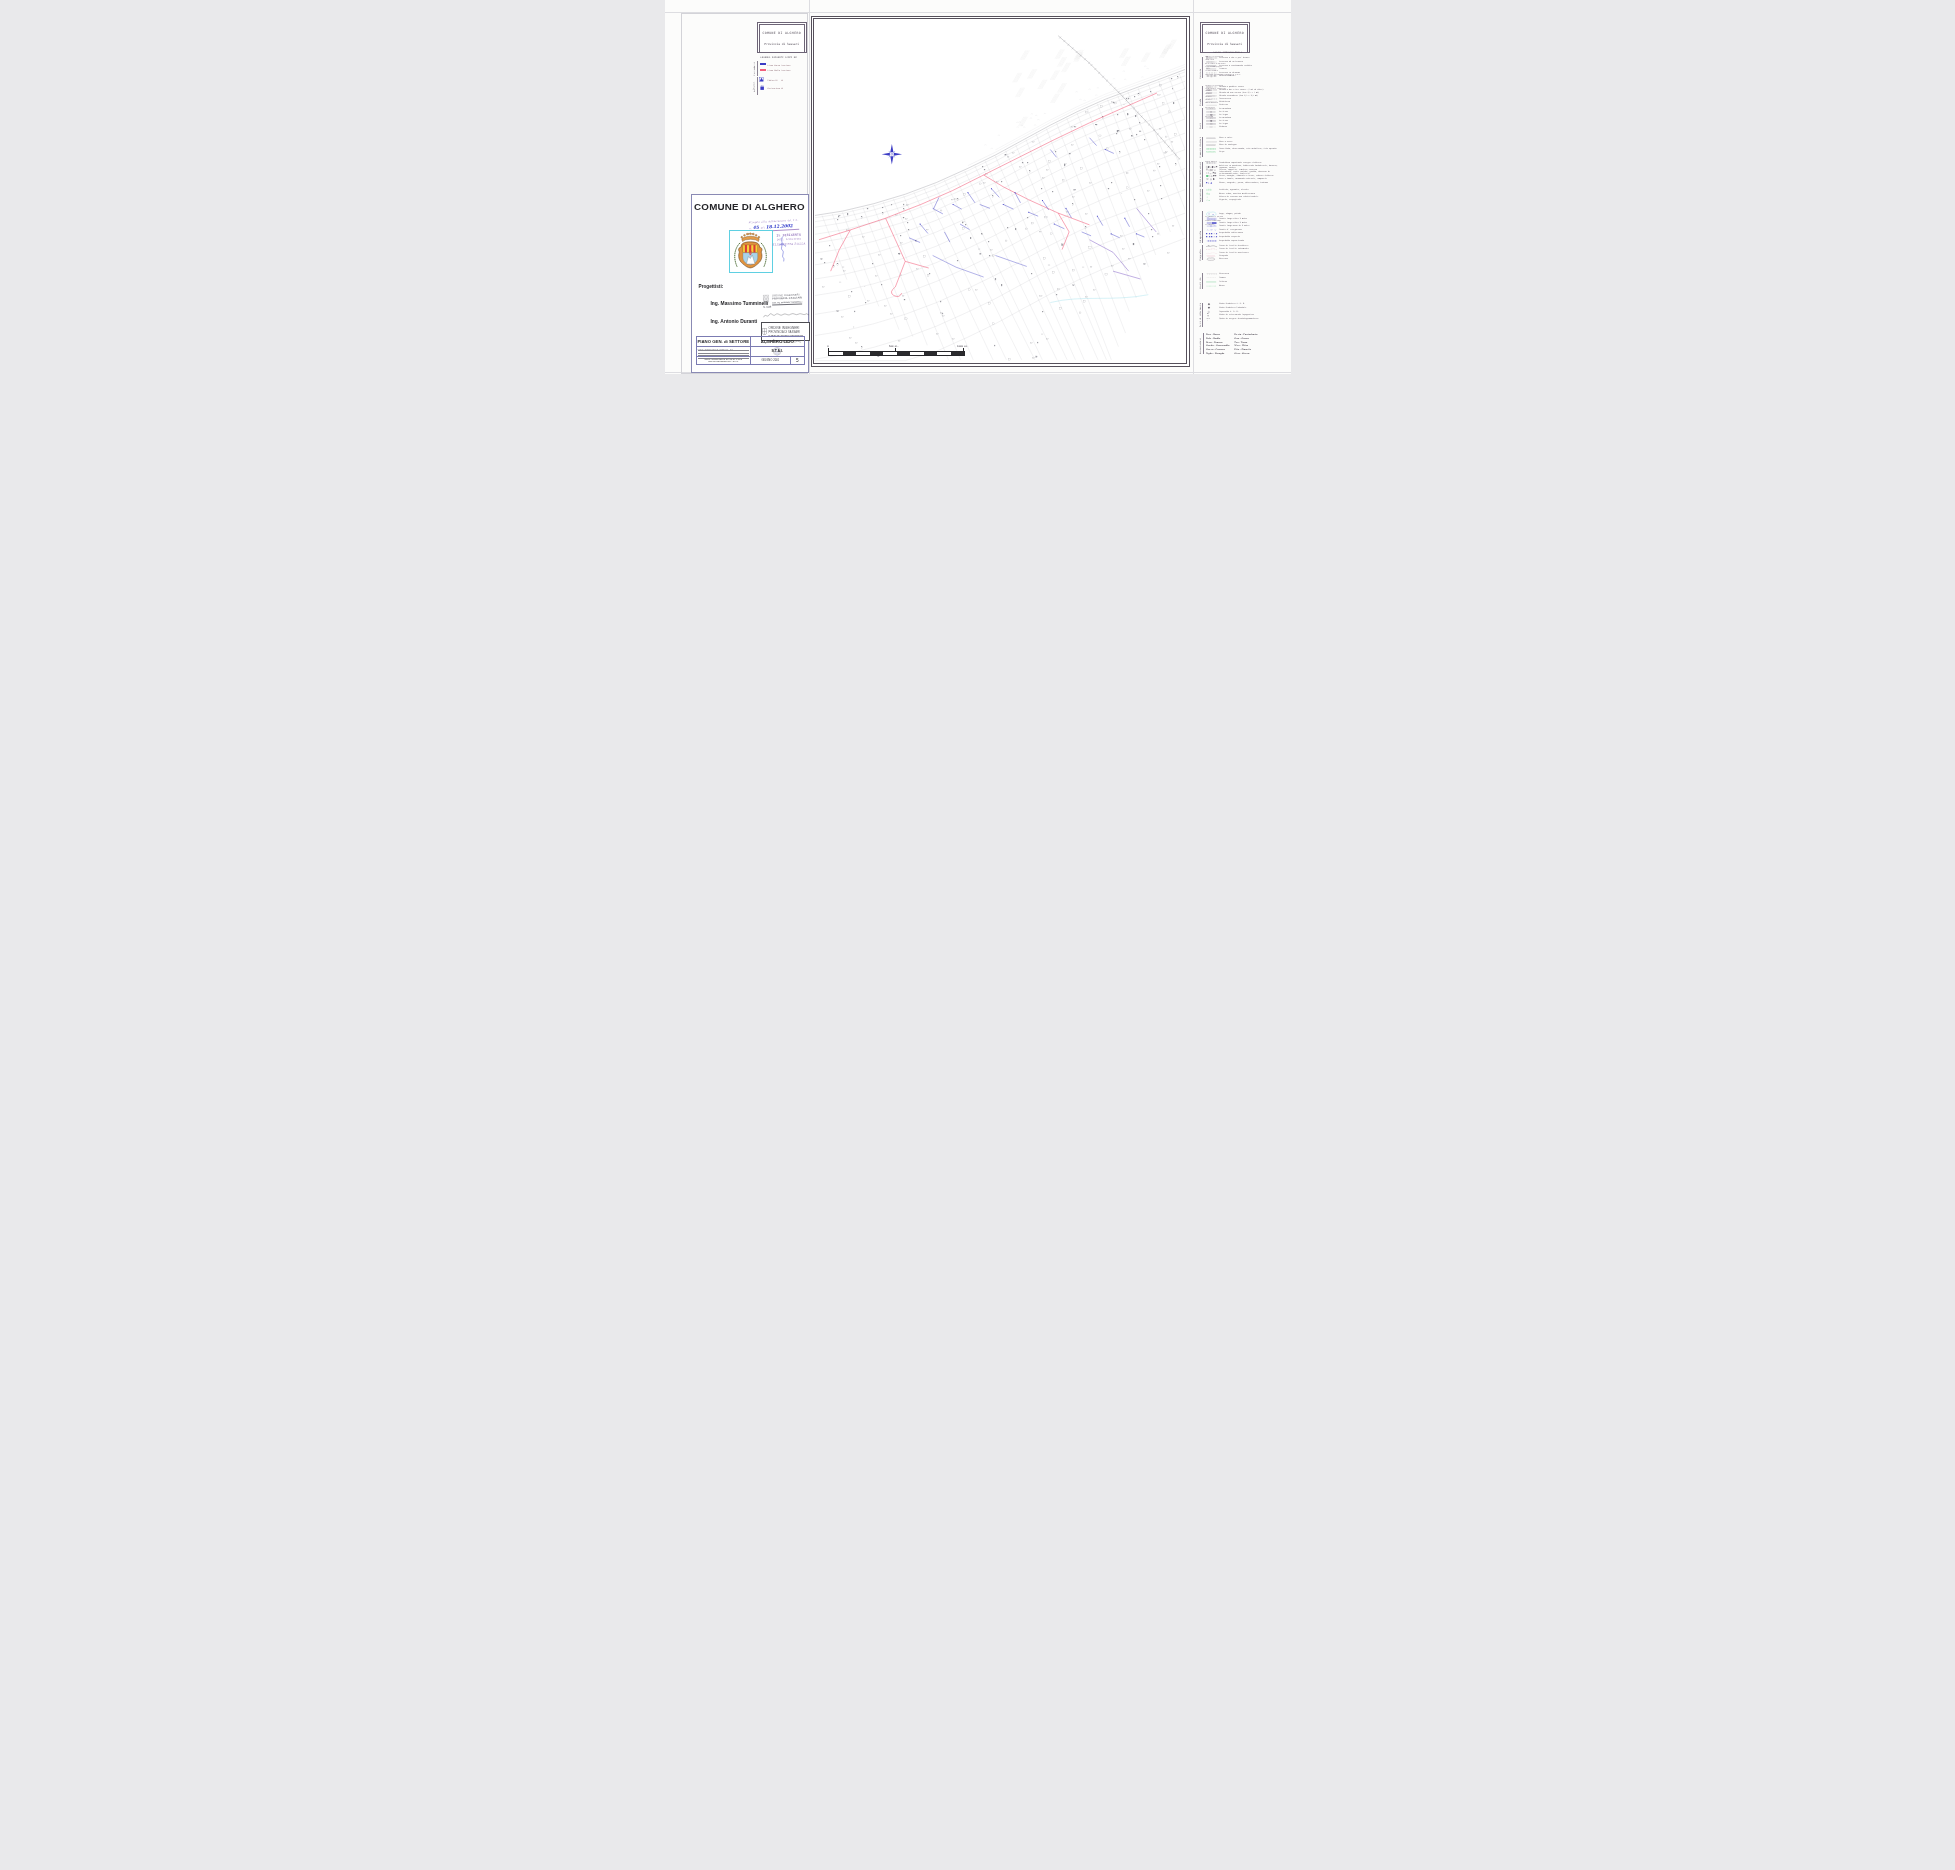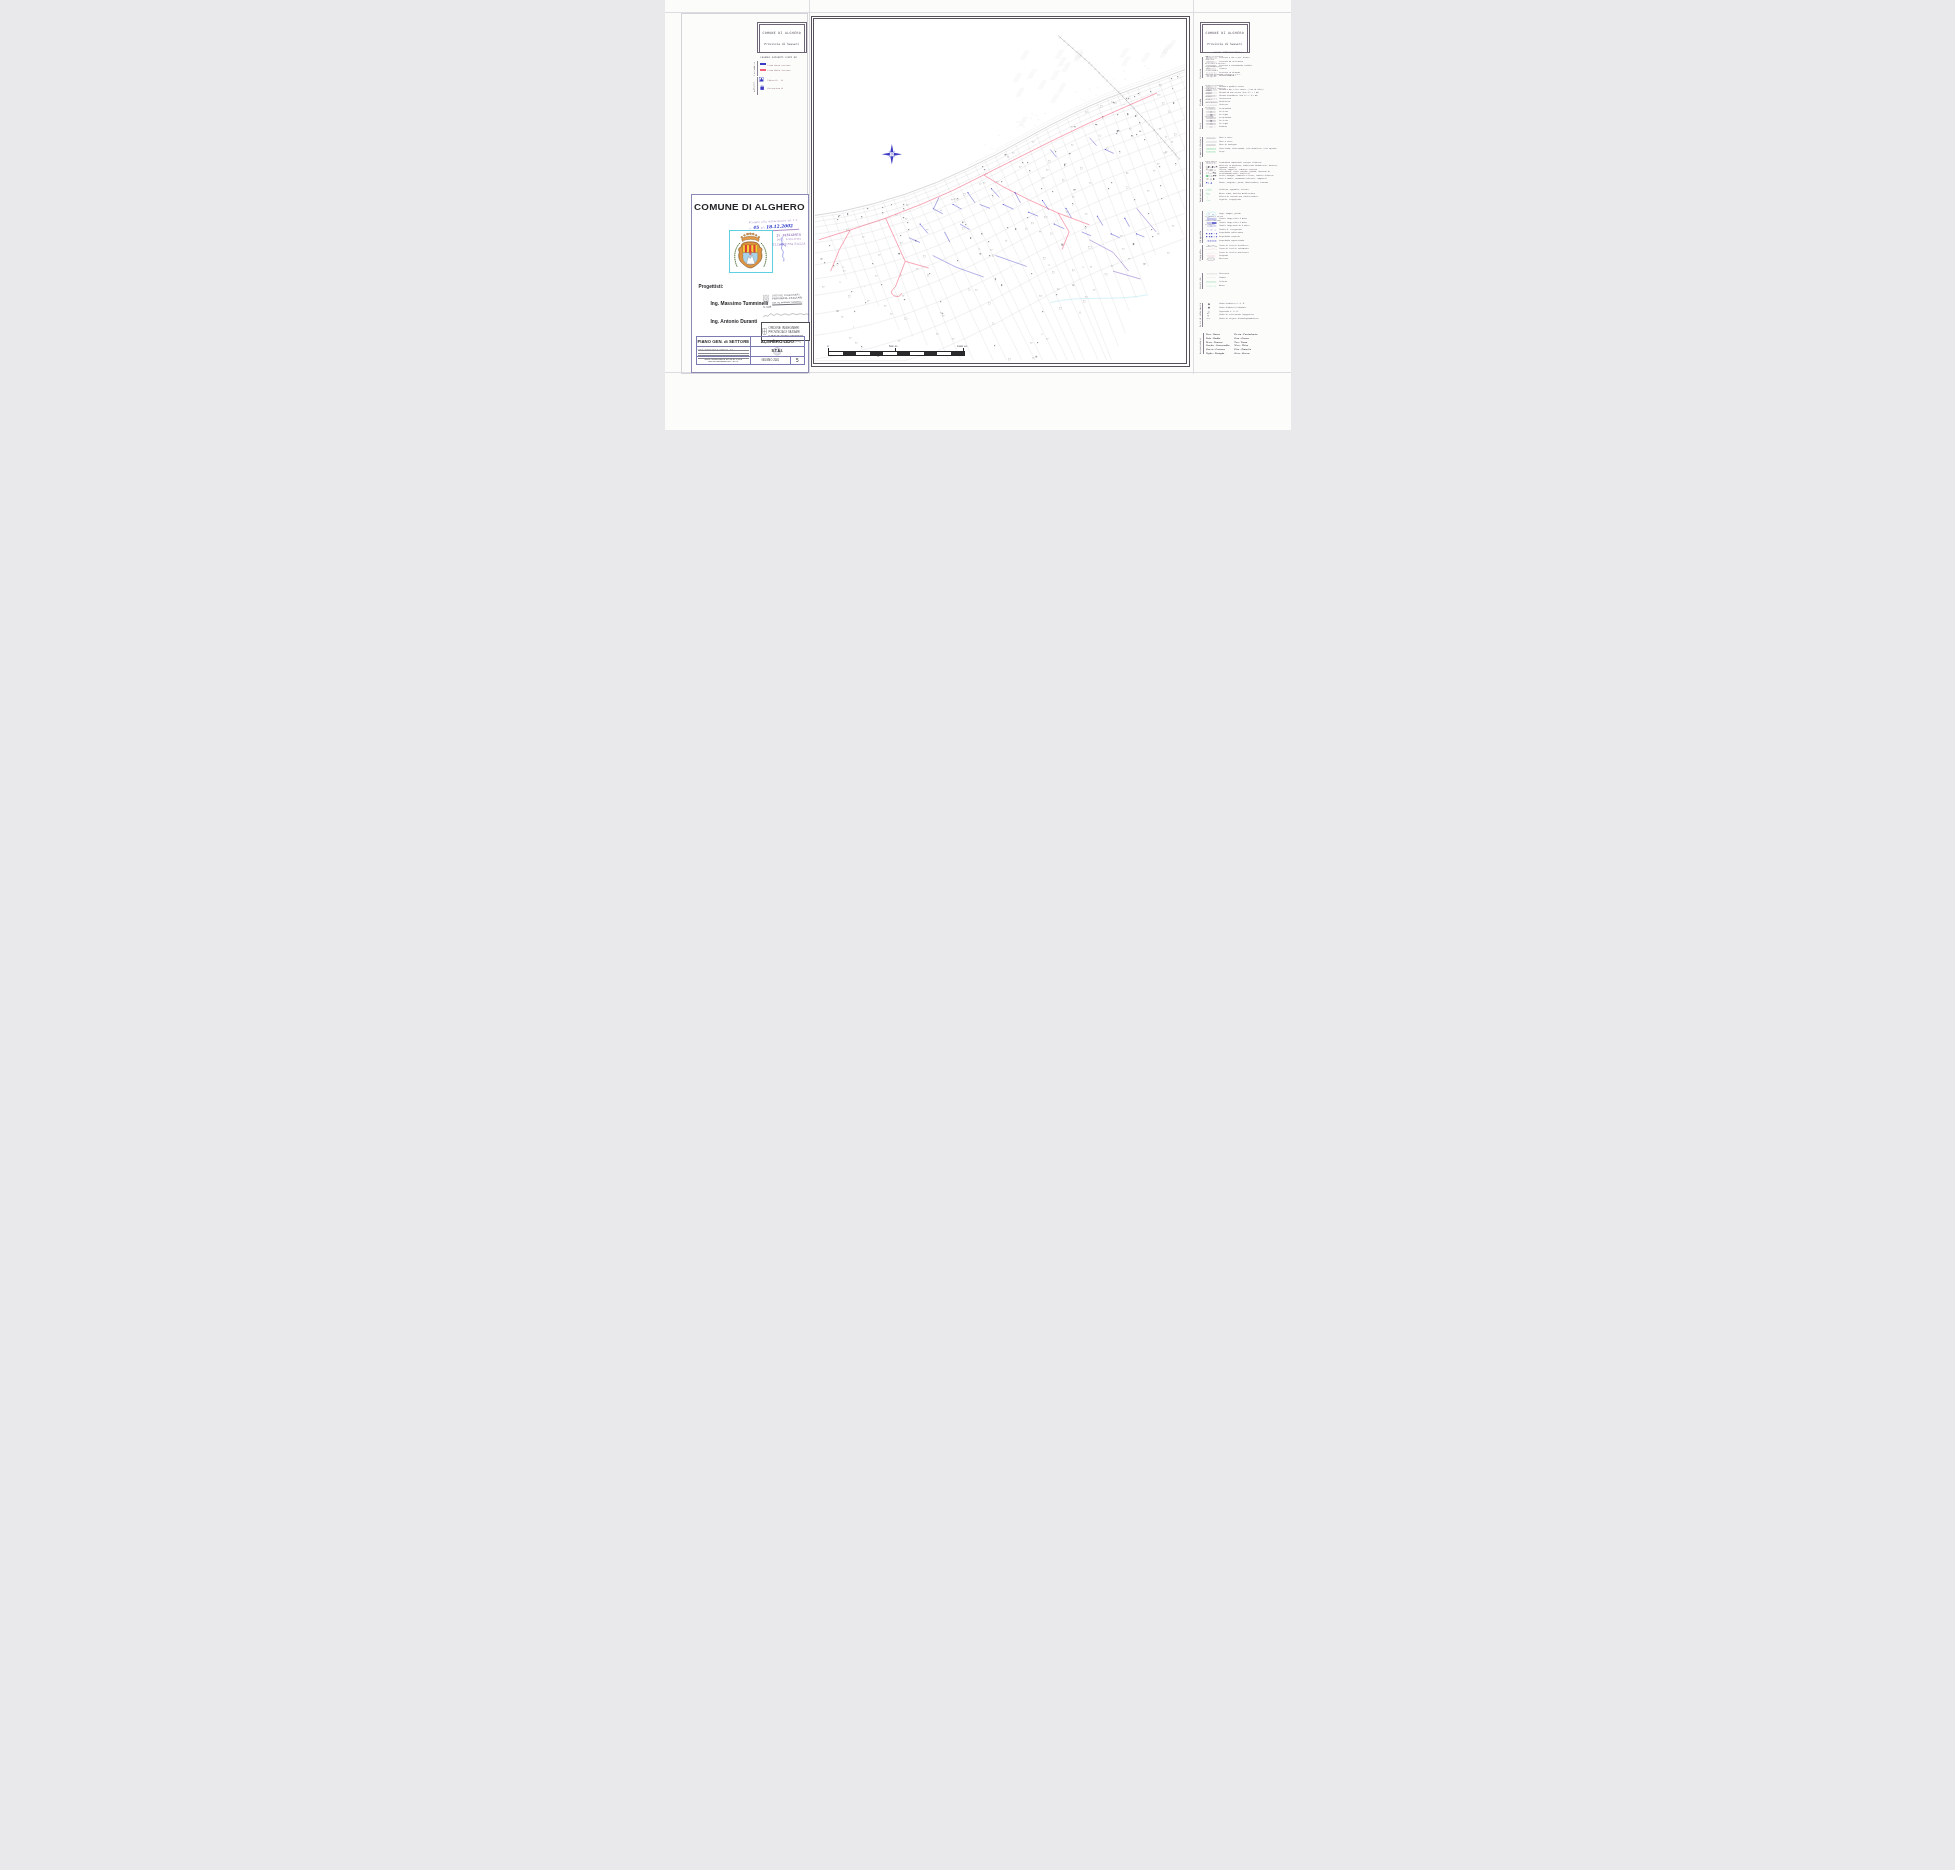--- a/index.html
+++ b/index.html
@@ -1,16 +1,16 @@
 <!DOCTYPE html>
 <html style="font-size:6.3px"><head>
 <meta charset="utf-8">
 <style>
   html,body{margin:0;padding:0;background:#e9e9eb;}
-  .sheet{position:relative;width:626px;height:430px;background:#fcfcfb;margin:0 auto;overflow:hidden;
+  .sheet{position:relative;width:626px;height:374px;background:#fcfcfb;margin:0 auto;overflow:hidden;
          font-family:"DejaVu Sans Mono",monospace;color:#57505c;}
   .fold{position:absolute;background:#dddde1;}
   .colbox{position:absolute;border:0.4px solid #d3d3d8;}
   
   .tbox{position:absolute;border:0.4px solid #6d6476;padding:1.2px;background:#fff;}
   .tbox .in{border:0.4px solid #6d6476;height:100%;display:flex;flex-direction:column;justify-content:space-evenly;align-items:center;}
   .tbox .l1{font-size:3.1px;letter-spacing:0.4px;}
   .tbox .l2{font-size:2.9px;}
   
   .em-title{position:absolute;left:91px;top:56px;width:46px;text-align:center;font-size:2.1px;letter-spacing:0.2px;color:#4f4955;}

